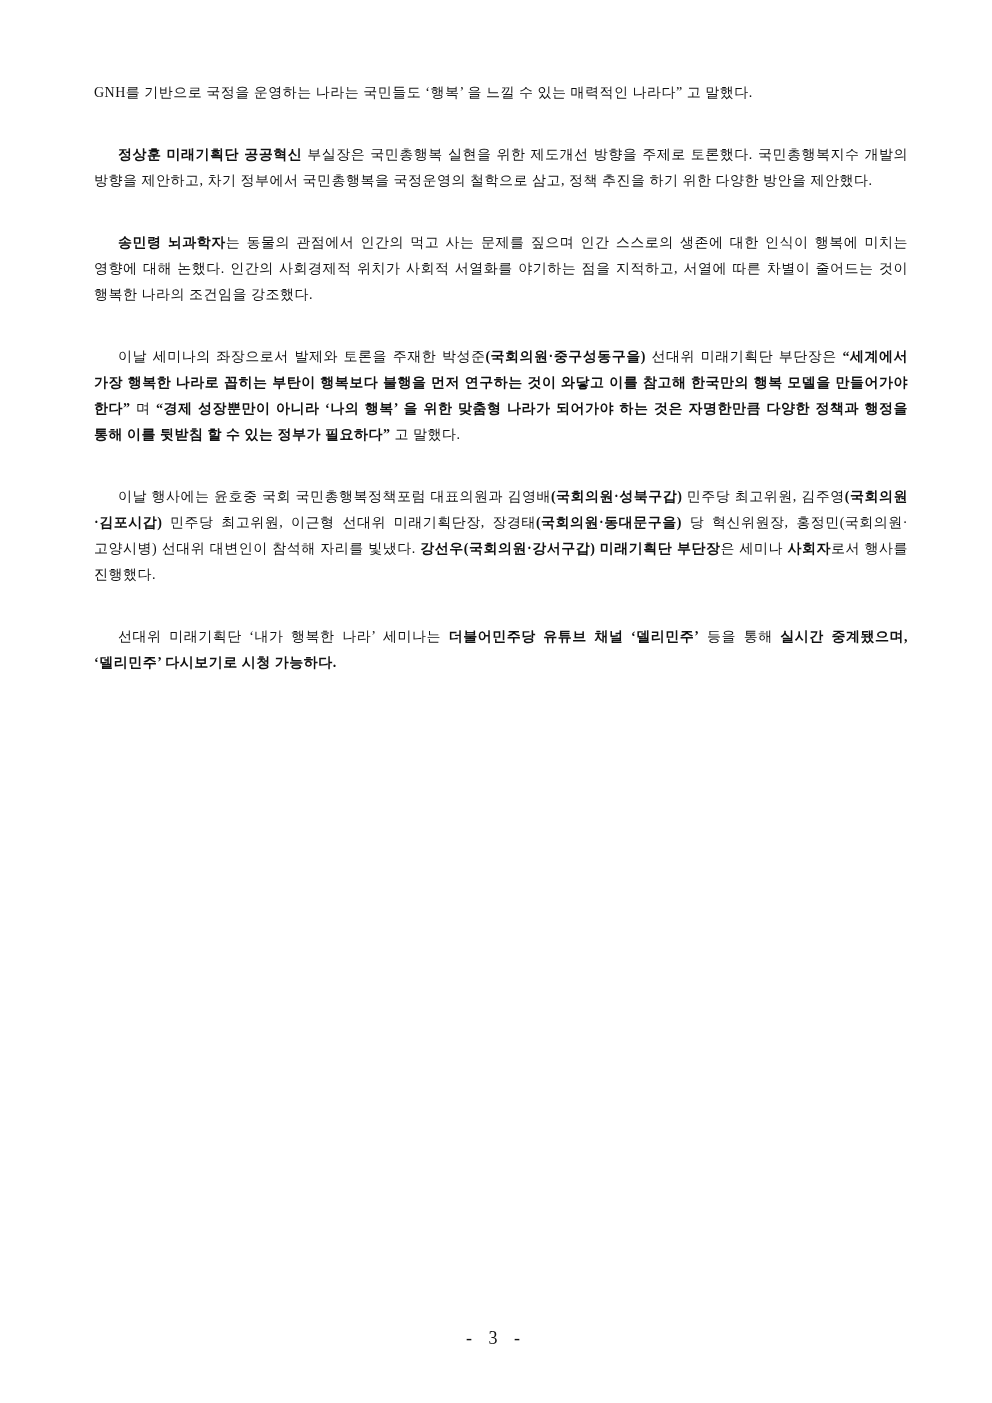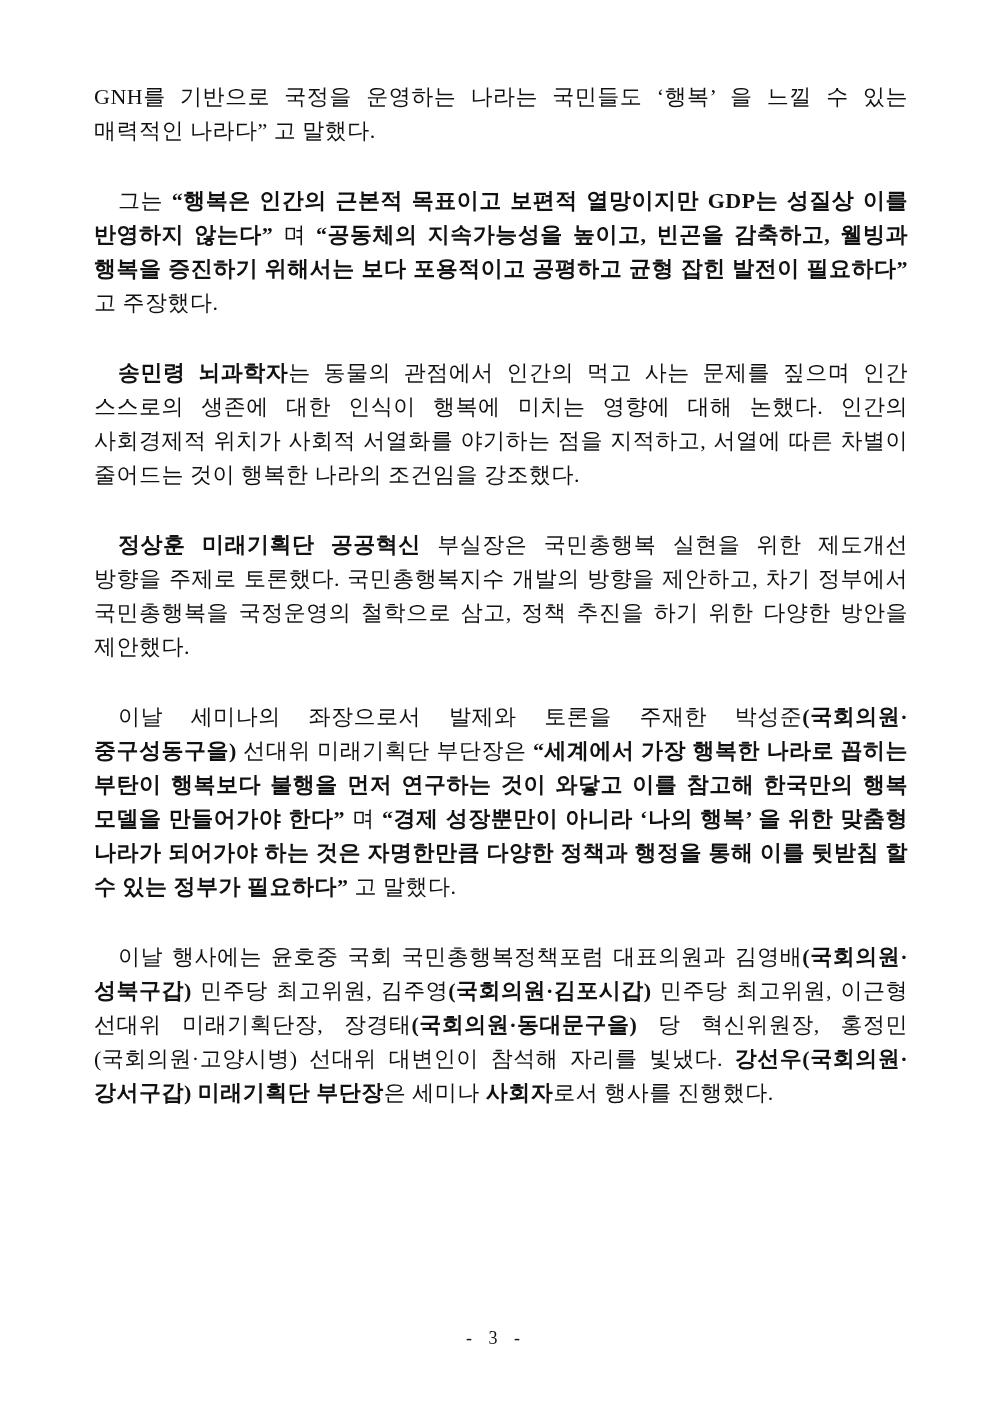--- a/index.html
+++ b/index.html
@@ -18,22 +18,22 @@
     color: #111111;
   }
   .doc-body {
     position: absolute;
     left: 94px;
     top: 80px;
     width: 814px;
   }
   .para {
     margin: 0 0 36px 0;
-    font-size: 22px;
-    line-height: 34px;
+    font-size: 14px;
+    line-height: 26px;
     text-align: justify;
     text-align-last: left;
     word-break: keep-all;
     letter-spacing: 0.5px;
   }
   .para.indent {
     text-indent: 24px;
   }
   .bold {
     font-weight: bold;
@@ -51,20 +51,20 @@
     letter-spacing: 6px;
     color: #111111;
   }
 </style>
 </head>
 <body>
 
 <div class="page">
   <div class="doc-body">
       <p class="para"><span class="reg">GNH를 기반으로 국정을 운영하는 나라는 국민들도 ‘행복’ 을 느낄 수 있는 매력적인 나라다” 고 말했다.</span></p>
-      <p class="para indent"><span class="reg">그는 </span><span class="bold">“행복은 인간의 근본적 목표이고 보편적 열망이지만 GDP는 성질상 이를 반영하지 않는다”</span><span class="reg"> 며 </span><span class="bold">“공동체의 지속가능성을 높이고, 빈곤을 감축하고, 웰빙과 행복을 증진하기 위해서는 보다 포용적이고 공평하고 균형 잡힌 발전이 필요하다”</span><span class="reg"> 고 주장했다.</span></p>
+      <p class="para indent"><span class="bold">정상훈 미래기획단 공공혁신</span><span class="reg"> 부실장은 국민총행복 실현을 위한 제도개선 방향을 주제로 토론했다. 국민총행복지수 개발의 방향을 제안하고, 차기 정부에서 국민총행복을 국정운영의 철학으로 삼고, 정책 추진을 하기 위한 다양한 방안을 제안했다.</span></p>
       <p class="para indent"><span class="bold">송민령 뇌과학자</span><span class="reg">는 동물의 관점에서 인간의 먹고 사는 문제를 짚으며 인간 스스로의 생존에 대한 인식이 행복에 미치는 영향에 대해 논했다. 인간의 사회경제적 위치가 사회적 서열화를 야기하는 점을 지적하고, 서열에 따른 차별이 줄어드는 것이 행복한 나라의 조건임을 강조했다.</span></p>
-      <p class="para indent"><span class="bold">정상훈 미래기획단 공공혁신</span><span class="reg"> 부실장은 국민총행복 실현을 위한 제도개선 방향을 주제로 토론했다. 국민총행복지수 개발의 방향을 제안하고, 차기 정부에서 국민총행복을 국정운영의 철학으로 삼고, 정책 추진을 하기 위한 다양한 방안을 제안했다.</span></p>
       <p class="para indent"><span class="reg">이날 세미나의 좌장으로서 발제와 토론을 주재한 박성준</span><span class="bold">(국회의원·중구성동구을)</span><span class="reg"> 선대위 미래기획단 부단장은 </span><span class="bold">“세계에서 가장 행복한 나라로 꼽히는 부탄이 행복보다 불행을 먼저 연구하는 것이 와닿고 이를 참고해 한국만의 행복 모델을 만들어가야 한다”</span><span class="reg"> 며 </span><span class="bold">“경제 성장뿐만이 아니라 ‘나의 행복’ 을 위한 맞춤형 나라가 되어가야 하는 것은 자명한만큼 다양한 정책과 행정을 통해 이를 뒷받침 할 수 있는 정부가 필요하다”</span><span class="reg"> 고 말했다.</span></p>
       <p class="para indent"><span class="reg">이날 행사에는 윤호중 국회 국민총행복정책포럼 대표의원과 김영배</span><span class="bold">(국회의원·성북구갑)</span><span class="reg"> 민주당 최고위원, 김주영</span><span class="bold">(국회의원·김포시갑)</span><span class="reg"> 민주당 최고위원, 이근형 선대위 미래기획단장, 장경태</span><span class="bold">(국회의원·동대문구을)</span><span class="reg"> 당 혁신위원장, 홍정민(국회의원·고양시병) 선대위 대변인이 참석해 자리를 빛냈다. </span><span class="bold">강선우(국회의원·강서구갑) 미래기획단 부단장</span><span class="reg">은 세미나 </span><span class="bold">사회자</span><span class="reg">로서 행사를 진행했다.</span></p>
+      <p class="para indent"><span class="reg">선대위 미래기획단 ‘내가 행복한 나라’ 세미나는 </span><span class="bold">더불어민주당 유튜브 채널 ‘델리민주’</span><span class="reg"> 등을 통해 </span><span class="bold">실시간 중계됐으며,</span><span class="reg"> </span><span class="bold">‘델리민주’ 다시보기로 시청 가능하다.</span></p>
     </div>
   <div class="page-number">- 3 -</div>
 </div>
 
 </body></html>

